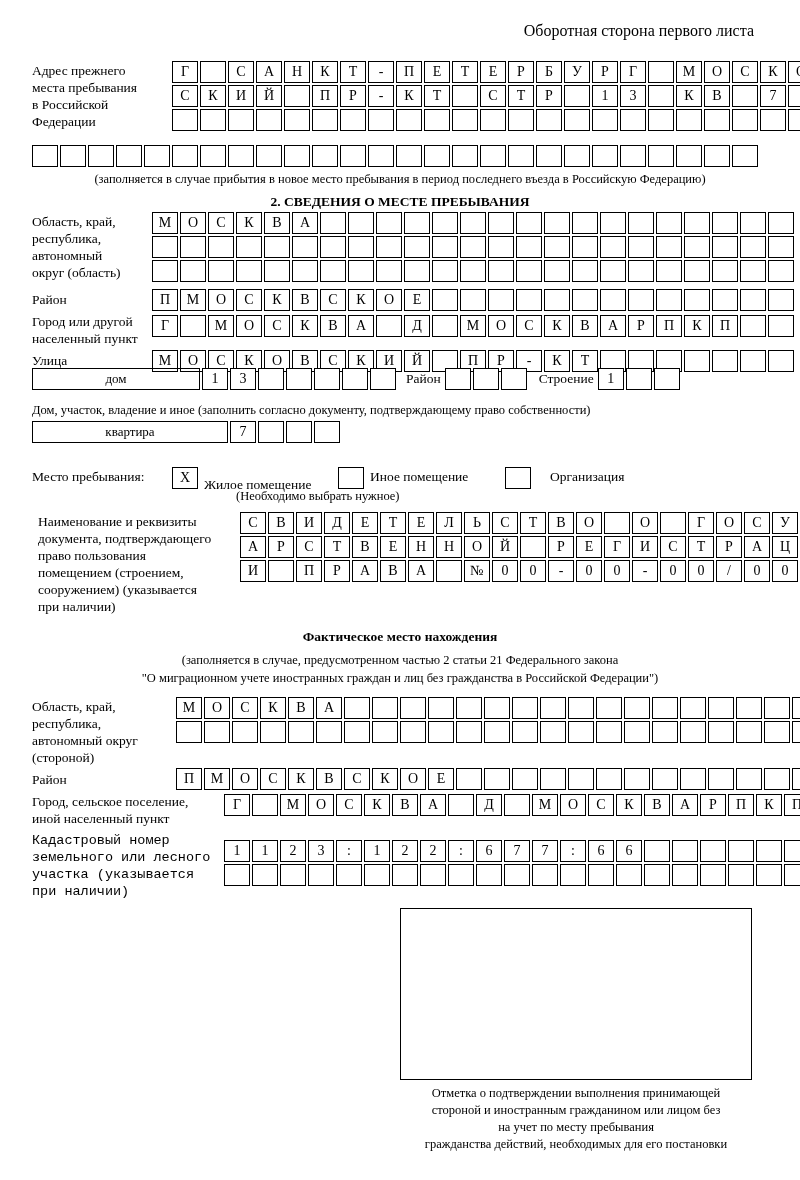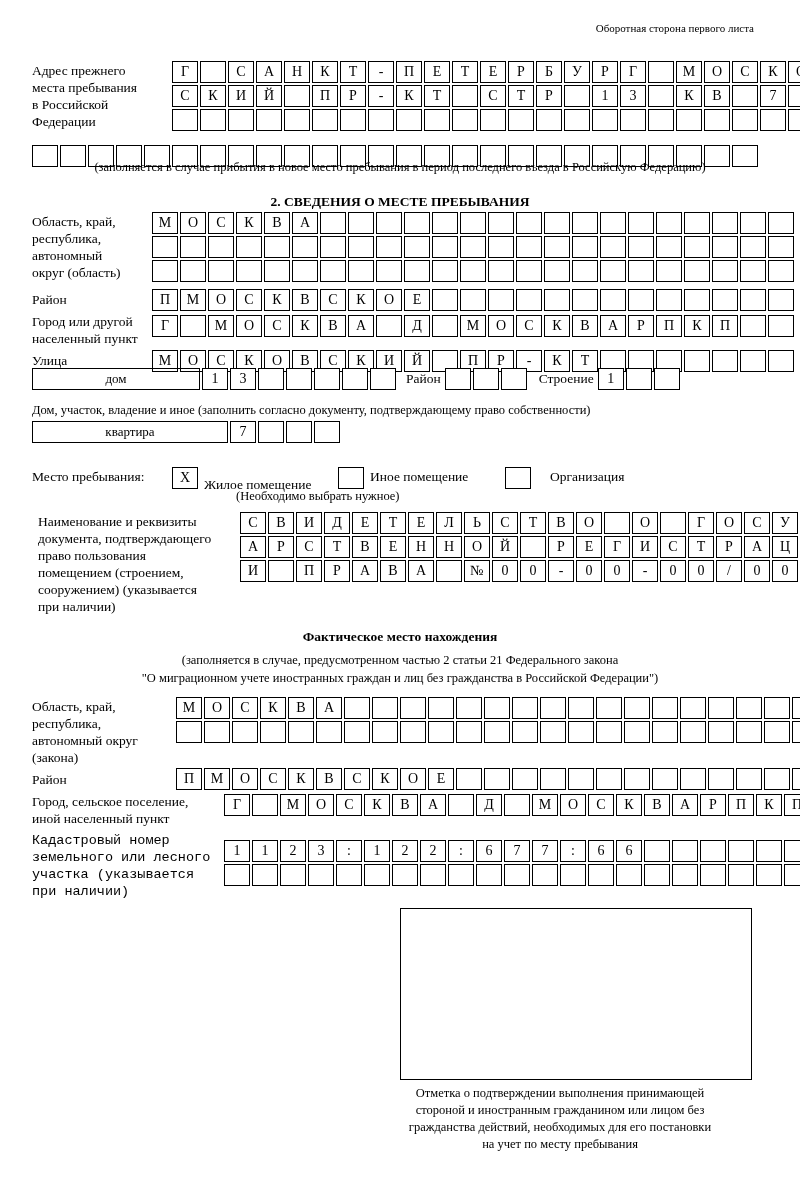--- a/index.html
+++ b/index.html
@@ -8,21 +8,21 @@
     background:#ffffff;
     font-family:"Liberation Serif", serif;
     color:#000;
     position:relative;
     overflow:hidden;
   }
   .page{position:relative;width:800px;height:1180px;}
 
   .hdr-right{
     position:absolute;right:46px;top:22px;
-    font-size:11px;
+    font-size:16px;
   }
 
   .lbl{font-size:13.5px;line-height:17px;}
   .center{text-align:center;}
 
   
   .boxrow{display:flex;}
   .bx{
     width:26px;height:22px;
     border:1px solid #000;
@@ -188,21 +188,21 @@
         <div class="bx"></div>
         <div class="bx"></div>
         <div class="bx"></div>
         <div class="bx"></div>
         <div class="bx"></div>
         <div class="bx"></div>
         <div class="bx"></div>
       </div>
     </div>
 
-  <div class="abs note center" style="left:0;top:160px;width:800px;font-family:Liberation Serif, serif;">(заполняется в случае прибытия в новое место пребывания в период последнего въезда в Российскую Федерацию)</div>
+  <div class="abs note center" style="left:0;top:172px;width:800px;font-family:Liberation Serif, serif;">(заполняется в случае прибытия в новое место пребывания в период последнего въезда в Российскую Федерацию)</div>
 
   <div class="sect-title" style="top:194px;">2. СВЕДЕНИЯ О МЕСТЕ ПРЕБЫВАНИЯ</div>
 
   <div class="abs lbl" style="left:32px;top:213px;">
     <div>Область, край,</div>
     <div>республика,</div>
     <div>автономный</div>
     <div>округ (область)</div>
   </div>
   <div class="abs" id="s2-region" style="left:152px;top:212px;">
@@ -497,21 +497,21 @@
     </div>
 
   <div class="sect-title" style="top:629px;">Фактическое место нахождения</div>
   <div class="abs note center" style="left:0;top:653px;width:800px;">(заполняется в случае, предусмотренном частью 2 статьи 21 Федерального закона</div>
   <div class="abs note center" style="left:0;top:671px;width:800px;">"О миграционном учете иностранных граждан и лиц без гражданства в Российской Федерации")</div>
 
   <div class="abs lbl" style="left:32px;top:698px;">
     <div>Область, край,</div>
     <div>республика,</div>
     <div>автономный округ</div>
-    <div>(закона)</div>
+    <div>(стороной)</div>
   </div>
   <div class="abs" id="s3-region" style="left:176px;top:697px;">
       <div class="boxrow">
         <div class="bx">М</div>
         <div class="bx">О</div>
         <div class="bx">С</div>
         <div class="bx">К</div>
         <div class="bx">В</div>
         <div class="bx">А</div>
         <div class="bx"></div>
@@ -667,20 +667,20 @@
         <div class="bx"></div>
         <div class="bx"></div>
         <div class="bx"></div>
         <div class="bx"></div>
         <div class="bx"></div>
         <div class="bx"></div>
       </div>
     </div>
 
   <div class="big-box" style="left:400px;top:908px;width:352px;height:172px;"></div>
-  <div class="footnote" style="left:380px;top:1085px;font-family:Liberation Serif, serif;">
+  <div class="footnote" style="left:396px;top:1085px;font-family:Liberation Serif, serif;">
     <div>Отметка о подтверждении выполнения принимающей</div>
     <div>стороной и иностранным гражданином или лицом без</div>
+    <div>на учет по месту пребывания</div>
     <div>гражданства действий, необходимых для его постановки</div>
-    <div>на учет по месту пребывания</div>
   </div>
 
 </div>
 
 </body></html>

